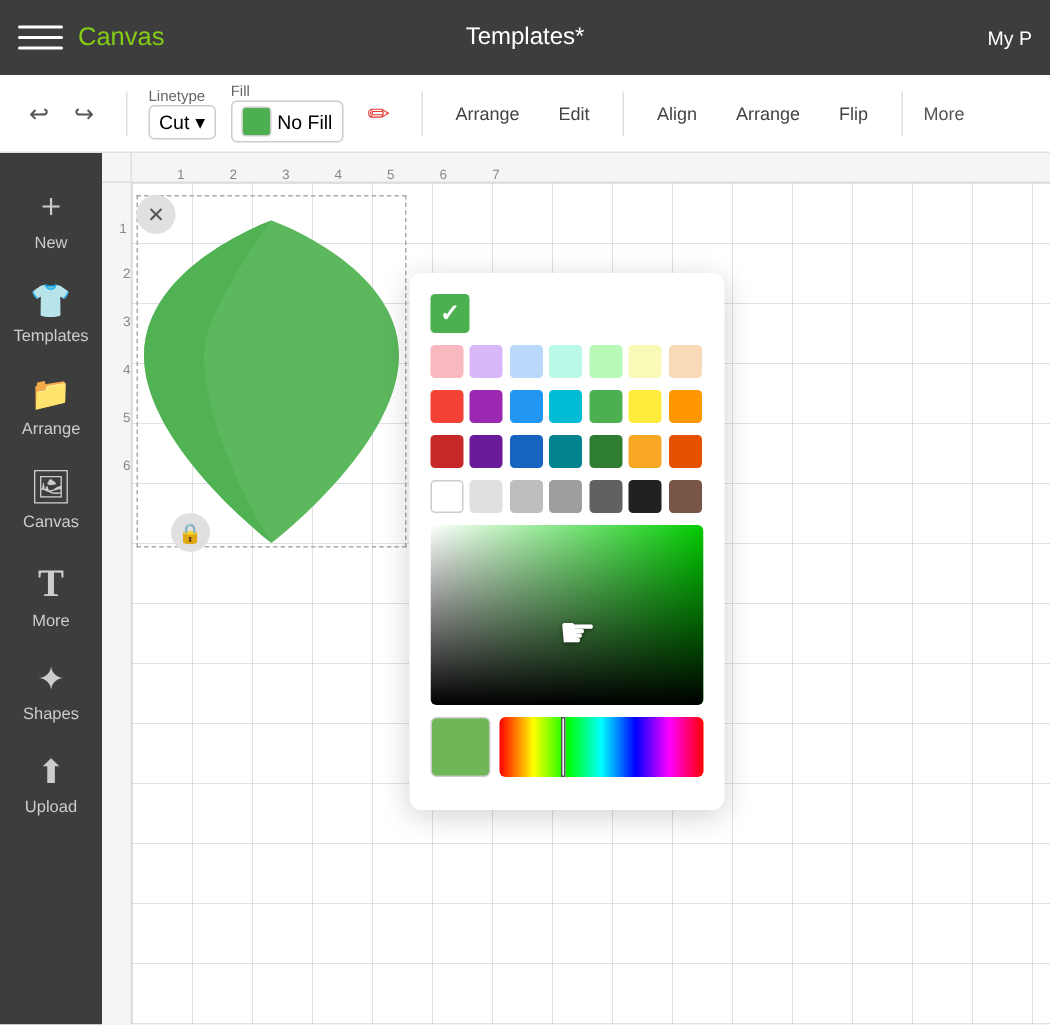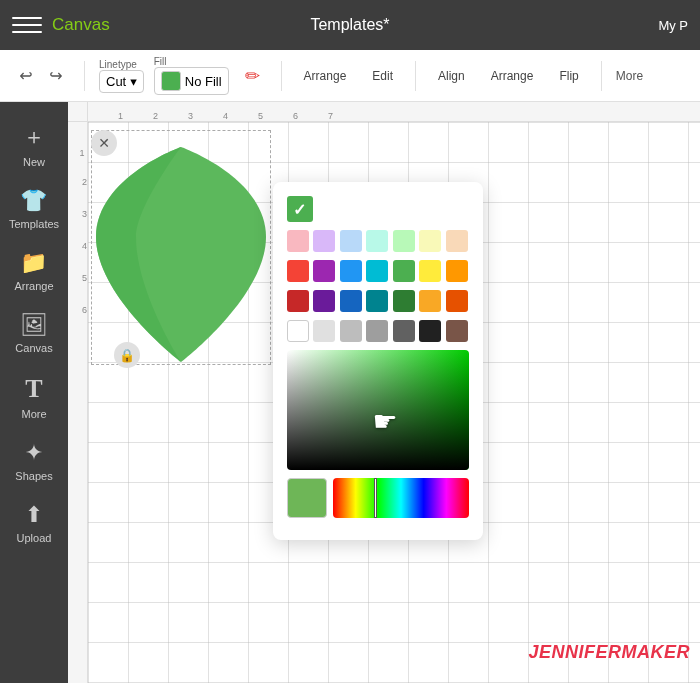--- a/index.html
+++ b/index.html
@@ -460,15 +460,14 @@
       <div class="bottom-controls">
         <div class="current-color-swatch" style="background:#6eb657;"></div>
         <div class="hue-slider">
           <div class="hue-slider-indicator"></div>
         </div>
       </div>
 
       
     </div>
 
-    <div class="watermark">JENNIFERMAKER</div>
   </div>
 </div>
 
 </body></html>

